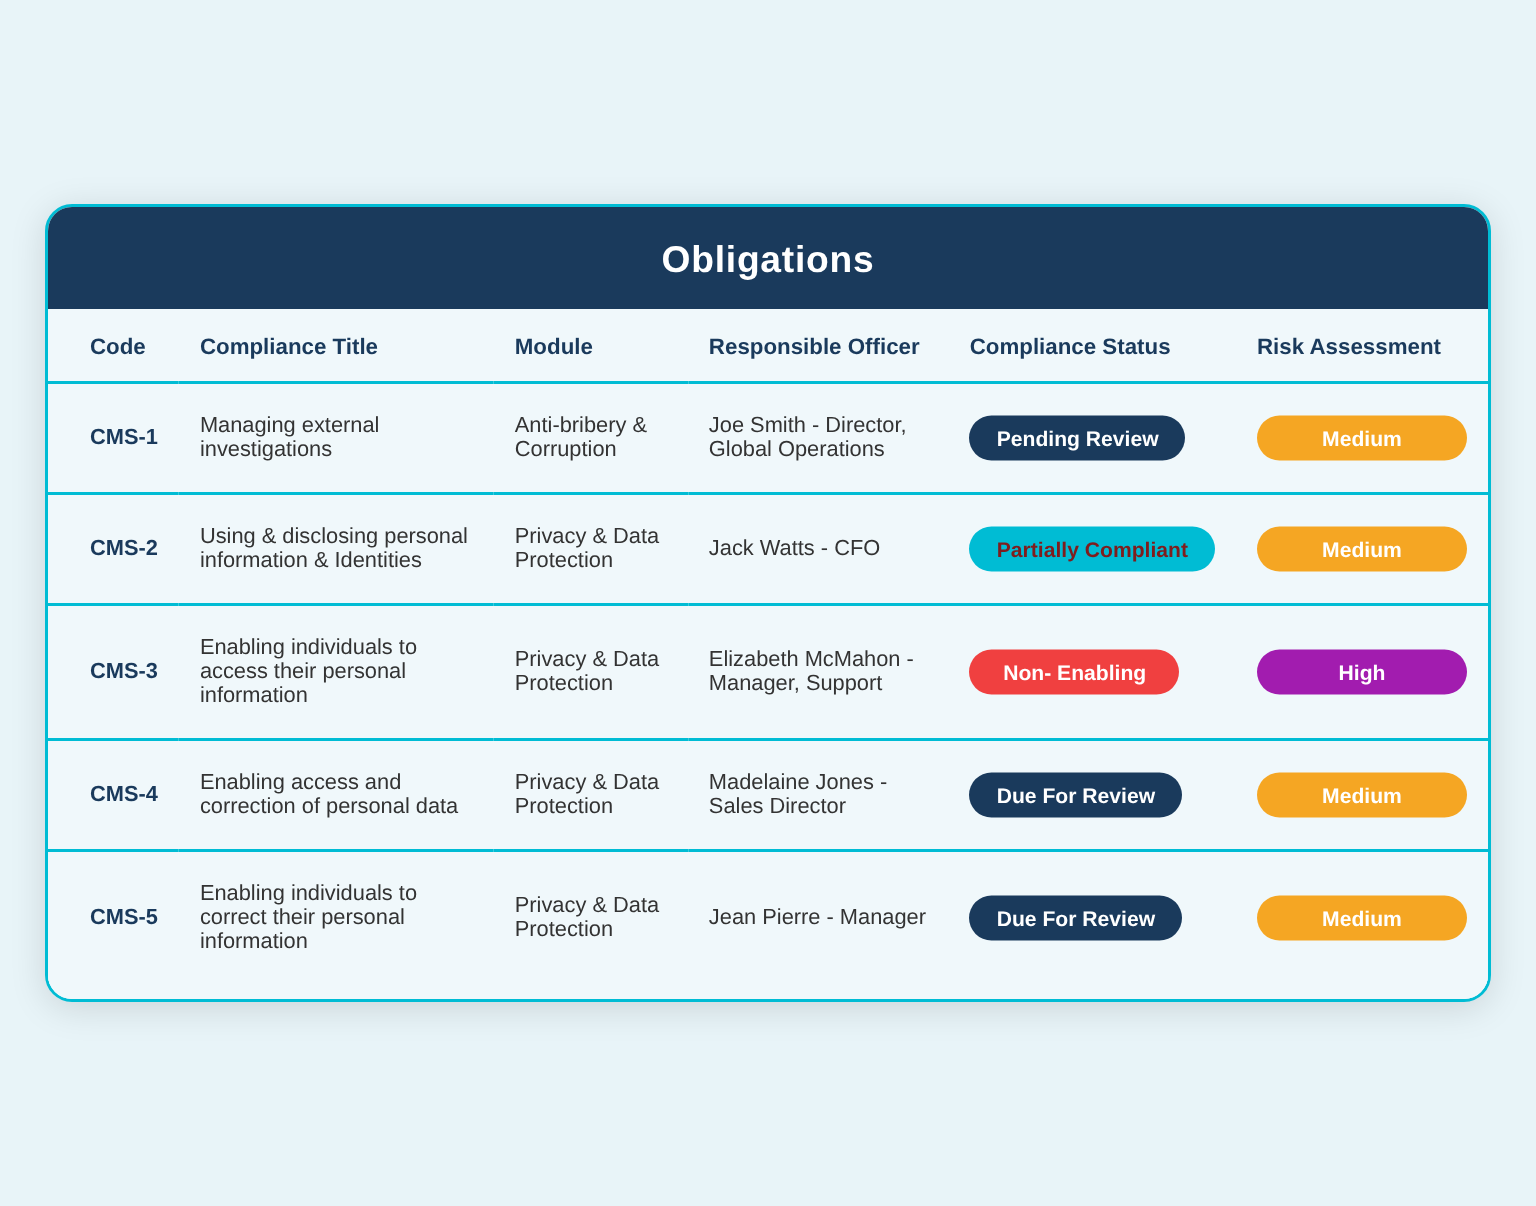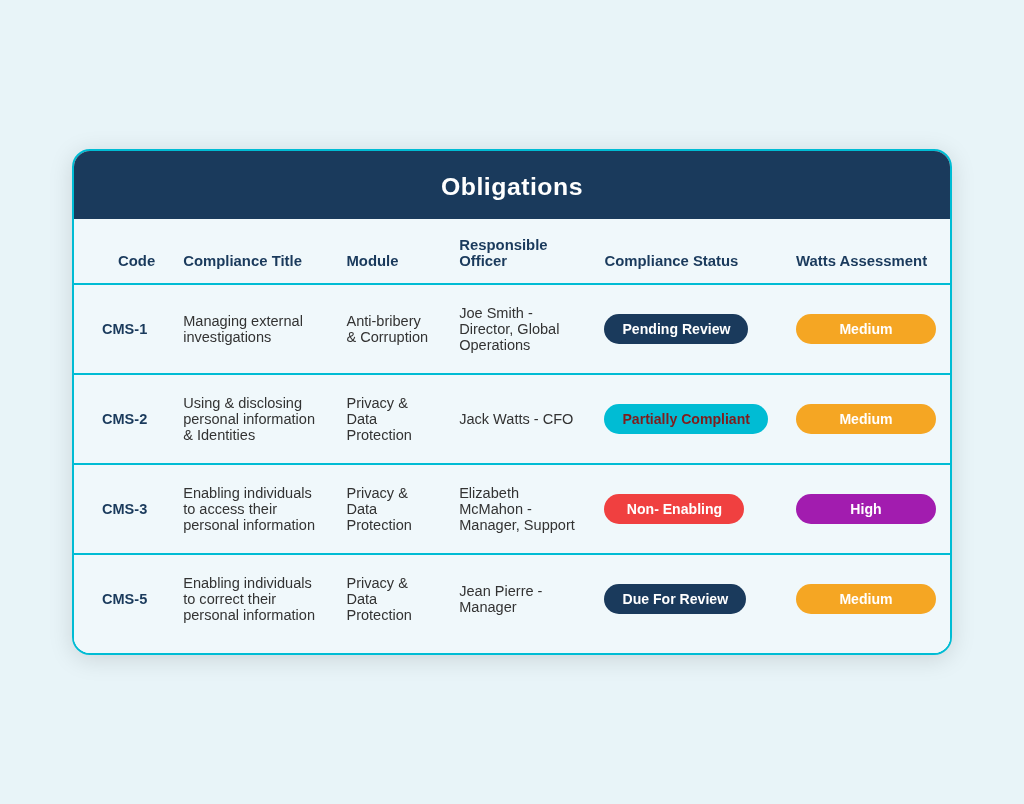--- a/index.html
+++ b/index.html
@@ -14,21 +14,21 @@
       justify-content: center;
       align-items: center;
       min-height: 100vh;
       font-family: 'Segoe UI', Arial, sans-serif;
     }
 
     .card {
       background: #fff;
       border-radius: 18px;
       box-shadow: 0 4px 24px rgba(0,0,0,0.13);
-      width: 880px;
+      width: 964px;
       overflow: hidden;
       border: 2.5px solid #00bcd4;
     }
 
     .card-header {
       background: #1a3a5c;
       padding: 22px 0 18px 0;
       text-align: center;
     }
 
@@ -55,21 +55,21 @@
       text-align: left;
       font-size: 0.93rem;
       font-weight: 700;
       color: #1a3a5c;
       background: #f0f8fb;
       border-bottom: none;
       vertical-align: bottom;
     }
 
     thead tr th:first-child {
-      padding-left: 44px;
+      padding-left: 28px;
     }
 
     tbody tr {
       border-top: 2px solid #00bcd4;
     }
 
     tbody tr td {
       padding: 20px 14px;
       font-size: 0.91rem;
       color: #333;
@@ -133,21 +133,21 @@
   </div>
   <div class="table-container">
     <table>
       <thead>
         <tr>
           <th>Code</th>
           <th>Compliance Title</th>
           <th>Module</th>
           <th>Responsible Officer</th>
           <th>Compliance Status</th>
-          <th>Watts Assessment</th>
+          <th>Risk Assessment</th>
         </tr>
       </thead>
       <tbody id="table-body">
       <tr>
       <td>CMS-1</td>
       <td>Managing external investigations</td>
       <td>Anti-bribery &amp; Corruption</td>
       <td>Joe Smith - Director, Global Operations</td>
       <td>
         <span class="badge badge-pending">Pending Review</span>
@@ -174,20 +174,32 @@
       <td>Privacy &amp; Data Protection</td>
       <td>Elizabeth McMahon - Manager, Support</td>
       <td>
         <span class="badge badge-non-compliant">Non- Enabling</span>
       </td>
       <td>
         <span class="badge badge-high">High</span>
       </td>
     </tr>
           <tr>
+      <td>CMS-4</td>
+      <td>Enabling access and correction of personal data</td>
+      <td>Privacy &amp; Data Protection</td>
+      <td>Madelaine Jones - Sales Director</td>
+      <td>
+        <span class="badge badge-due">Due For Review</span>
+      </td>
+      <td>
+        <span class="badge badge-medium">Medium</span>
+      </td>
+    </tr>
+          <tr>
       <td>CMS-5</td>
       <td>Enabling individuals to correct their personal information</td>
       <td>Privacy &amp; Data Protection</td>
       <td>Jean Pierre - Manager</td>
       <td>
         <span class="badge badge-due">Due For Review</span>
       </td>
       <td>
         <span class="badge badge-medium">Medium</span>
       </td>

